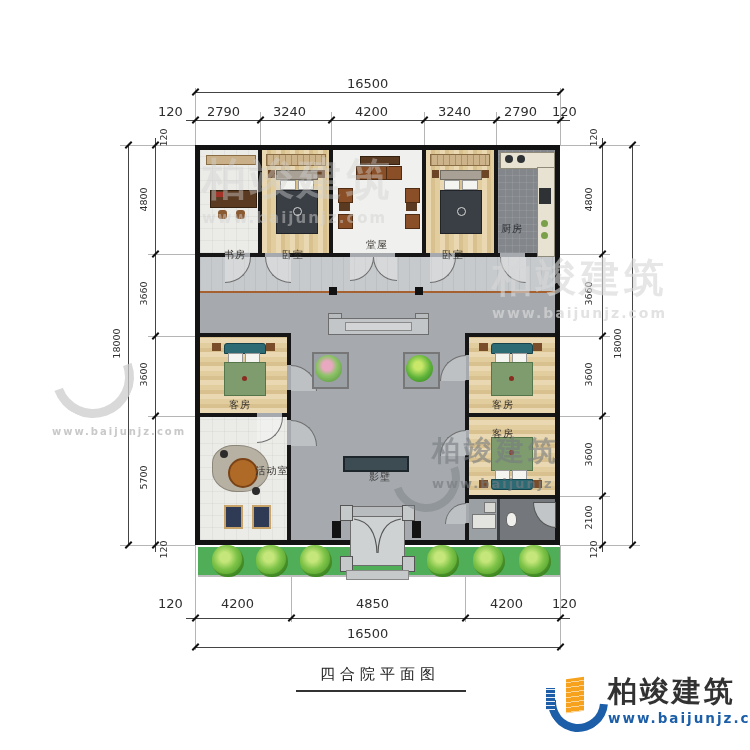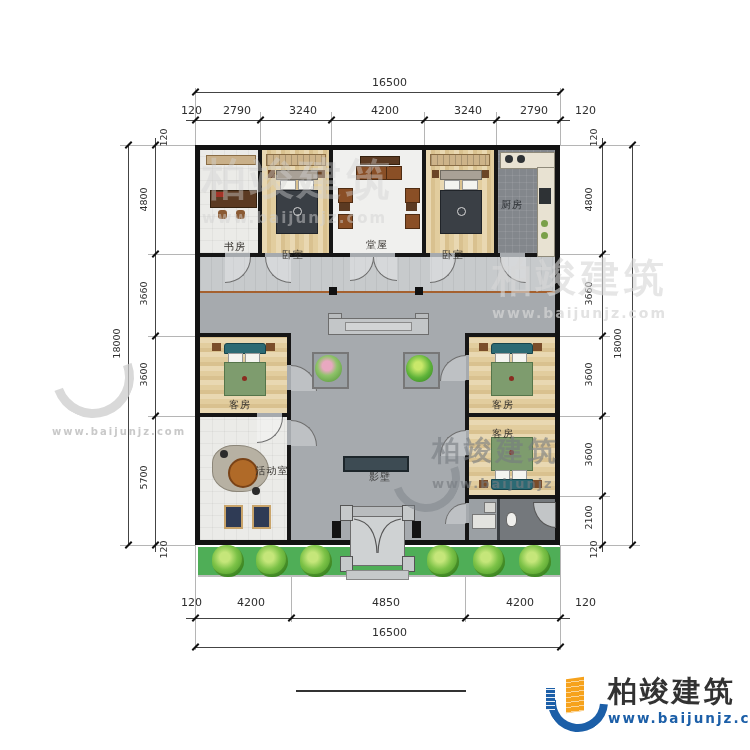--- a/index.html
+++ b/index.html
@@ -5,21 +5,21 @@
   html,body{margin:0;padding:0;background:#fff;}
   #canvas{position:relative;width:750px;height:750px;background:#ffffff;overflow:hidden;
           font-family:"DejaVu Sans","Liberation Sans",sans-serif;}
   .abs{position:absolute;}
   
   .dlh{position:absolute;height:1px;background:#444;}
   .dlv{position:absolute;width:1px;background:#444;}
   .ext-v{position:absolute;width:1px;background:#b5b5b5;}
   .ext-h{position:absolute;height:1px;background:#b5b5b5;}
   .tick{position:absolute;width:9px;height:2px;background:#111;transform:rotate(-45deg);}
-  .dlabel{position:absolute;width:44px;text-align:right;font-size:11px;color:#2e2e2e;}
+  .dlabel{position:absolute;width:44px;text-align:left;font-size:13px;color:#2e2e2e;}
   .dlabel-v{position:absolute;width:44px;text-align:center;font-size:9.5px;color:#2e2e2e;transform:rotate(-90deg);}
   
   #plan{position:absolute;left:195px;top:145px;width:365px;height:400px;box-sizing:border-box;
         border:5px solid #131313;background:#a6aaae;}
   .room{position:absolute;box-sizing:border-box;}
   .wood-v{background:#e4d0a7;background-image:repeating-linear-gradient(90deg,#e9d8b2 0 5px,#d9c18f 5px 9px,#e2cd9e 9px 14px);}
   .wood-h{background:#e4d0a7;background-image:repeating-linear-gradient(0deg,#e9d8b2 0 5px,#d9c18f 5px 9px,#e2cd9e 9px 14px);}
   .tile{background:#ebebe8;background-image:repeating-linear-gradient(0deg,rgba(0,0,0,.04) 0 1px,transparent 1px 12px),
         repeating-linear-gradient(90deg,rgba(0,0,0,.04) 0 1px,transparent 1px 12px);}
   .darktile{background:#83878c;background-image:repeating-linear-gradient(0deg,rgba(255,255,255,.08) 0 1px,transparent 1px 7px),
@@ -281,25 +281,25 @@
   <div class="furn" style="left:128px;top:163px;width:12px;height:20px;background:#b9bcbe;border:1px solid #6d6d6d"></div>
   <div class="furn" style="left:215px;top:163px;width:12px;height:20px;background:#b9bcbe;border:1px solid #6d6d6d"></div>
   <div class="furn" style="left:128px;top:168px;width:99px;height:15px;background:#c3c6c8;border:1px solid #6d6d6d"></div>
   <div class="furn" style="left:145px;top:172px;width:65px;height:7px;background:#d2d4d5;border:1px solid #8a8a8a"></div>
   <div class="furn" style="left:112px;top:202px;width:33px;height:33px;background:#9aa0a4;border:2px solid #777"></div>
   <div class="furn" style="left:115px;top:205px;width:27px;height:27px;border-radius:50%;background:radial-gradient(circle at 45% 40%,#e8a8c0 0 22%,#8fc36a 45%,#4e9033 100%)"></div>
   <div class="furn" style="left:203px;top:202px;width:33px;height:33px;background:#9aa0a4;border:2px solid #777"></div>
   <div class="furn" style="left:206px;top:205px;width:27px;height:27px;border-radius:50%;background:radial-gradient(circle at 45% 40%,#c9e86a 0 18%,#5fb33a 55%,#2f7d1e 100%)"></div>
   <div class="furn" style="left:143px;top:306px;width:62px;height:12px;background:#3d4b53;border:2px solid #1d262b"></div>
 
-  <div class="rlabel" style="left:15px;top:90px">书房</div>
+  <div class="rlabel" style="left:15px;top:98px">书房</div>
   <div class="rlabel" style="left:73px;top:98px">卧室</div>
   <div class="rlabel" style="left:157px;top:88px">堂屋</div>
   <div class="rlabel" style="left:233px;top:98px">卧室</div>
-  <div class="rlabel" style="left:292px;top:48px;color:#2b2f33">厨房</div>
+  <div class="rlabel" style="left:292px;top:72px;color:#2b2f33">厨房</div>
   <div class="rlabel" style="left:20px;top:248px">客房</div>
   <div class="rlabel" style="left:283px;top:248px">客房</div>
   <div class="rlabel" style="left:283px;top:277px">客房</div>
   <div class="rlabel" style="left:49px;top:314px;width:46px">活动室</div>
   <div class="rlabel" style="left:160px;top:320px;color:#3b3b3b">影壁</div>
 </div>
 
 <div class="abs" style="left:332px;top:521px;width:9px;height:17px;background:#131313"></div>
 <div class="abs" style="left:412px;top:521px;width:9px;height:17px;background:#131313"></div>
 <div class="abs" style="left:350px;top:514px;width:53px;height:50px;background:#cfd2d3;border:1px solid #6d6d6d">
@@ -326,20 +326,21 @@
 <div class="wm" style="left:492px;top:250px">
   <div class="n" style="font-size:40px;color:rgba(214,214,214,.62)">柏竣建筑</div>
   <div class="u" style="font-size:14px;color:rgba(214,214,214,.7)">www.baijunjz.com</div>
 </div>
 <div class="wm" style="left:398px;top:432px">
   <div style="position:absolute;left:-6px;top:12px;width:52px;height:52px;border:8px solid rgba(125,130,135,.5);border-color:transparent rgba(125,130,135,.5) rgba(125,130,135,.5) transparent;border-radius:50%;transform:rotate(25deg)"></div>
   <div class="n" style="font-size:28px;color:rgba(118,123,128,.6);margin-left:34px">柏竣建筑</div>
   <div class="u" style="font-size:13px;color:rgba(118,123,128,.65);margin-left:34px;margin-top:6px">www.baijunjz</div>
 </div>
 
+<div class="abs" style="left:290px;top:665px;width:180px;text-align:center;font-size:15px;letter-spacing:5px;color:#222">四合院平面图</div>
 <div class="abs" style="left:296px;top:690px;width:170px;height:2px;background:#333"></div>
 
 <div class="abs" style="left:544px;top:670px;width:200px;height:68px">
   <div style="position:absolute;left:4px;top:2px;width:44px;height:44px;border:8px solid #1c5fa8;border-color:transparent transparent #1c5fa8 #1c5fa8;border-radius:50%;transform:rotate(-40deg)"></div>
   <div style="position:absolute;left:2px;top:18px;width:9px;height:22px;background:#1c5fa8;background-image:repeating-linear-gradient(0deg,rgba(255,255,255,.9) 0 1px,transparent 1px 4px)"></div>
   <div style="position:absolute;left:22px;top:8px;width:18px;height:34px;background:#f6a21c;transform:skewY(-8deg);background-image:repeating-linear-gradient(0deg,rgba(255,255,255,.55) 0 1px,transparent 1px 5px)"></div>
   <div style="position:absolute;left:64px;top:2px;font-size:29px;font-weight:900;color:#323232;letter-spacing:3px;white-space:nowrap">柏竣建筑</div>
   <div style="position:absolute;left:64px;top:40px;font-size:13.5px;font-weight:bold;color:#1c5fa8;letter-spacing:2px;white-space:nowrap">www.baijunjz.com</div>
 </div>
 

